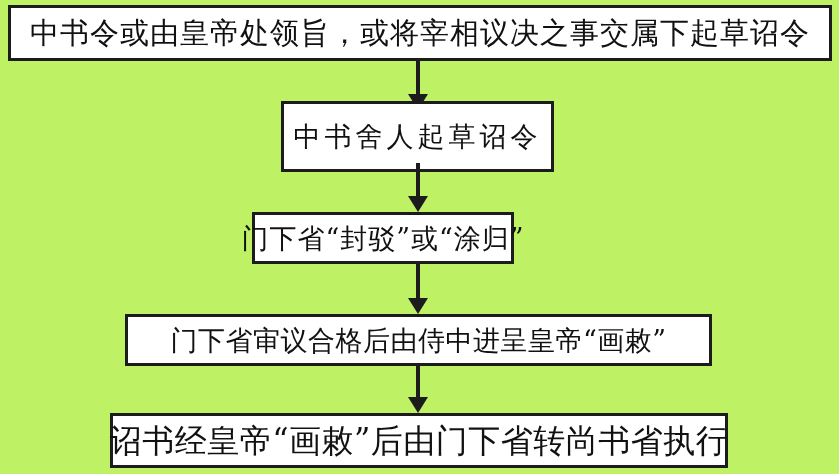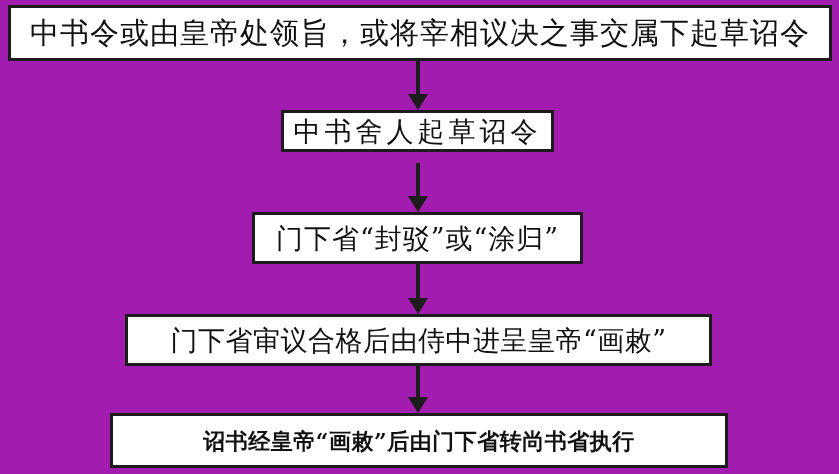--- a/index.html
+++ b/index.html
@@ -5,21 +5,21 @@
 <style>
   html, body {
     margin: 0;
     padding: 0;
     background: #ffffff;
   }
   #canvas {
     position: relative;
     width: 839px;
     height: 474px;
-    background: #a21caf;
+    background: #bef264;
     overflow: hidden;
     font-family: "DejaVu Serif", "Liberation Serif", serif;
   }
 
   
   .flow-box {
     position: absolute;
     box-sizing: border-box;
     background: #ffffff;
     border: 3px solid #1c1c1c;
@@ -34,30 +34,30 @@
     color: #111111;
     font-family: "DejaVu Serif", "Liberation Serif", serif;
     font-weight: 400;
     line-height: 1;
     letter-spacing: 0.5px;
     transform: scaleY(1.02);
   }
 
   
   #box-1 { left: 8px;   top: 5px;   width: 824px; height: 56px; }
-  #box-2 { left: 281px; top: 110px; width: 273px; height: 42px; }
-  #box-3 { left: 252px; top: 212px; width: 331px; height: 52px; }
+  #box-2 { left: 281px; top: 101px; width: 273px; height: 71px; }
+  #box-3 { left: 252px; top: 212px; width: 262px; height: 52px; }
   #box-4 { left: 125px; top: 314px; width: 587px; height: 52px; }
   #box-5 { left: 110px; top: 413px; width: 618px; height: 55px; }
 
   #box-1 .box-text { font-size: 29px; letter-spacing: 1px; }
   #box-2 .box-text { font-size: 27px; letter-spacing: 4px; }
   #box-3 .box-text { font-size: 27px; letter-spacing: 1px; }
   #box-4 .box-text { font-size: 27px; letter-spacing: 0.5px; text-align: center; }
-  #box-5 .box-text { font-size: 22px; letter-spacing: 0.5px; font-weight: bold; }
+  #box-5 .box-text { font-size: 32px; letter-spacing: 0.5px; }
 
   
   .arrow {
     position: absolute;
     width: 22px;
   }
   .arrow .stem {
     position: absolute;
     left: 9px;
     top: 0;

